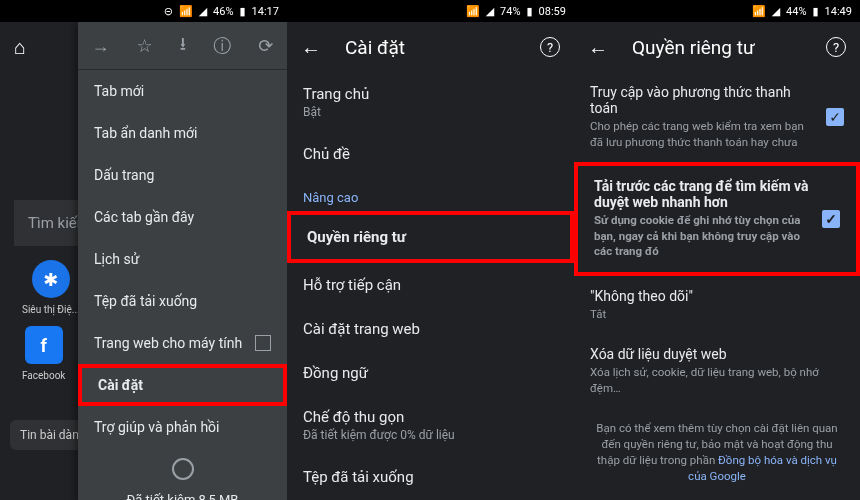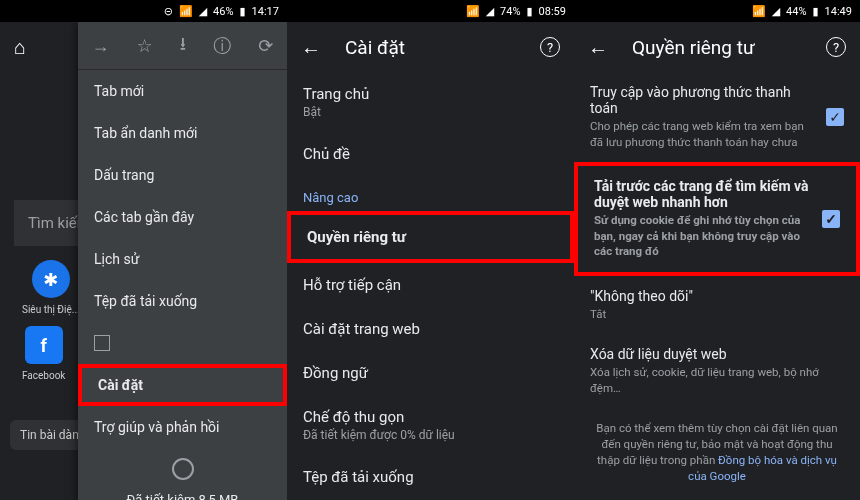--- a/index.html
+++ b/index.html
@@ -100,20 +100,21 @@
     <div class="menu-item">
         <span class="label">Các tab gần đây</span>
       </div>
     <div class="menu-item">
         <span class="label">Lịch sử</span>
       </div>
     <div class="menu-item">
         <span class="label">Tệp đã tải xuống</span>
       </div>
     <div class="menu-item">
+        <span class="label">Trang web cho máy tính</span>
         <span class="chk"></span>
       </div>
     <div class="menu-item highlight">
         <span class="label">Cài đặt</span>
       </div>
     <div class="menu-item">
         <span class="label">Trợ giúp và phản hồi</span>
       </div>
     <div class="menu-data">
       <div class="gauge"></div>

